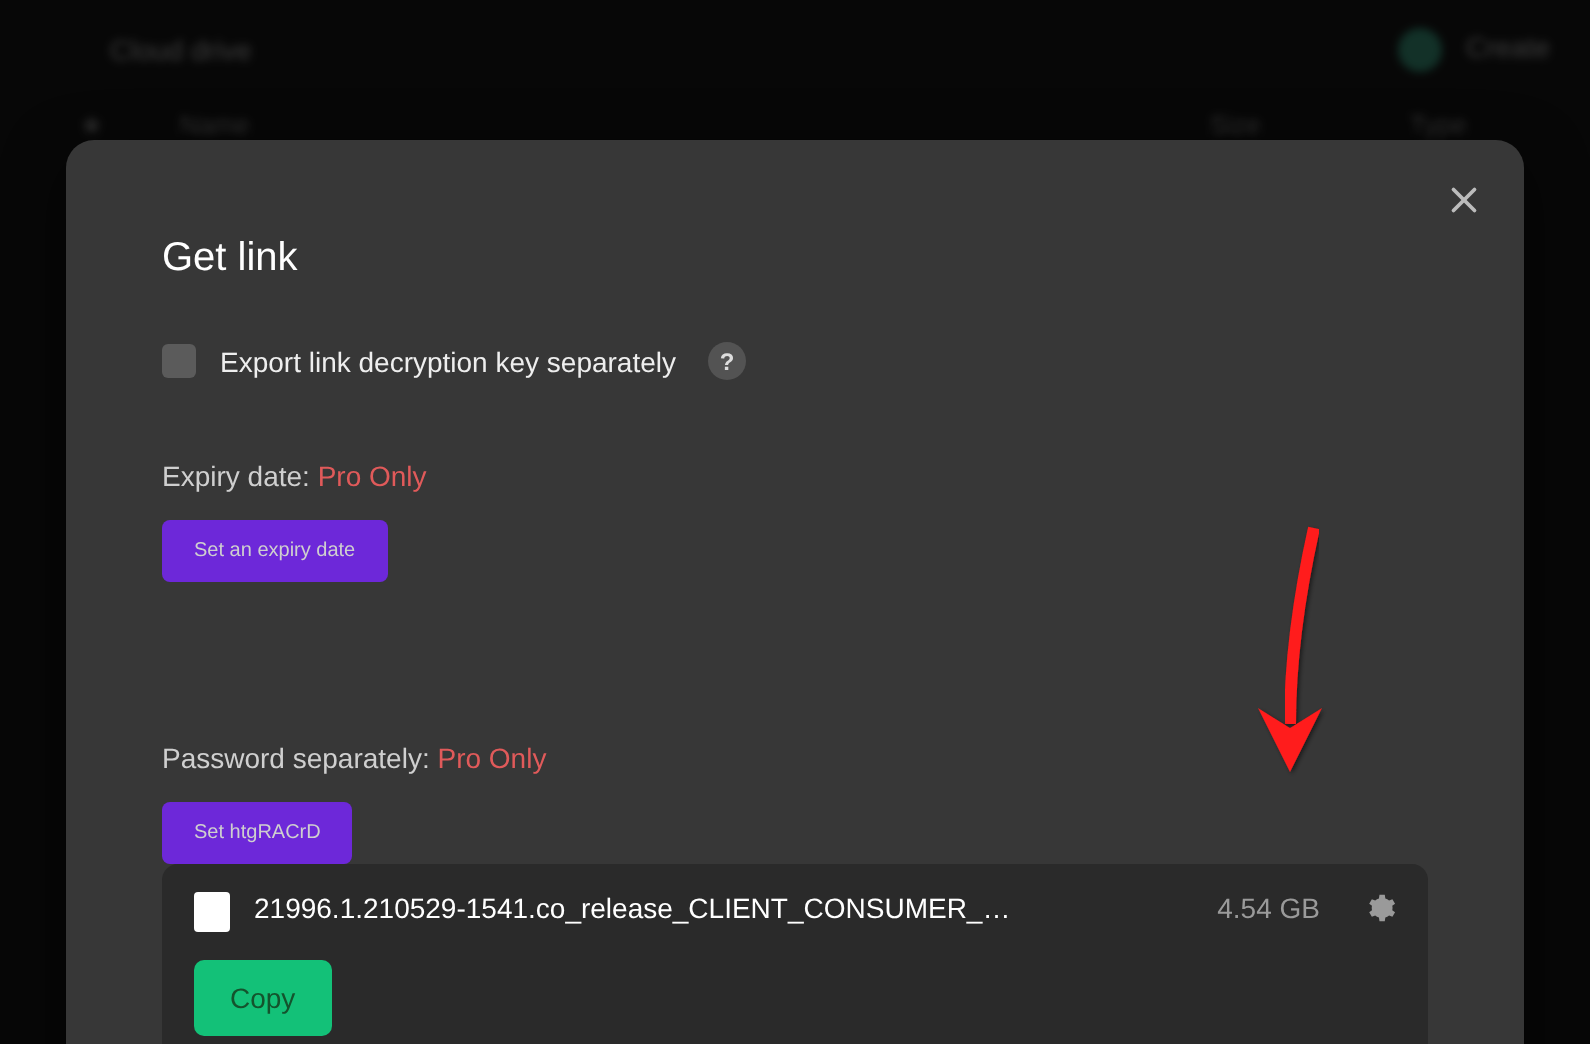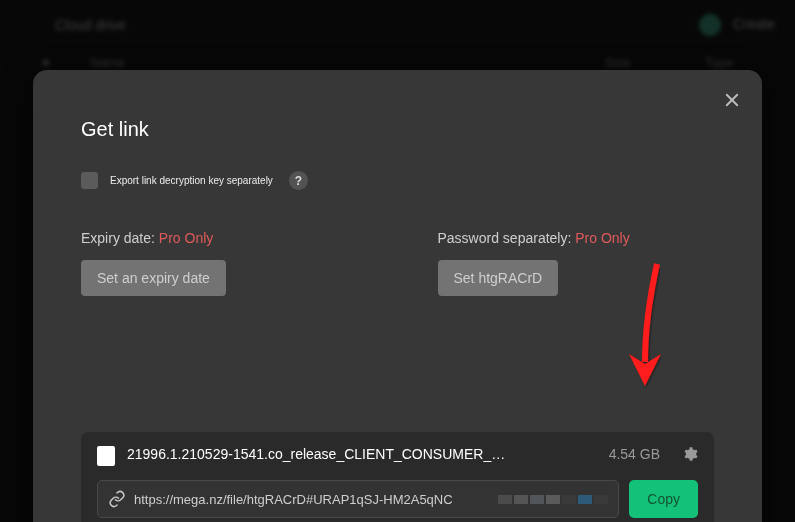--- a/index.html
+++ b/index.html
@@ -41,34 +41,34 @@
   .close-btn svg { width: 18px; height: 18px; }
 
   .modal-body { padding: 48px 48px 0 48px; }
 
   .modal-title { font-size: 20px; font-weight: 500; color: #fff; margin-bottom: 30px; }
 
   .checkbox-row { display:flex; align-items:center; gap: 12px; margin-bottom: 40px; }
   .checkbox-box {
     width: 17px; height: 17px; border-radius: 3px; background: #5b5b5b;
   }
-  .checkbox-label { font-size: 10px; color: #eee; }
+  .checkbox-label { font-size: 14px; color: #eee; }
   .help-circle {
     width: 19px; height: 19px; border-radius: 50%; background: #535353;
     color: #ddd; font-size: 12px; font-weight: 600; display:flex; align-items:center; justify-content:center;
     margin-left: 4px;
   }
 
-  .options-row { display: flex; gap: 80px; }
+  .options-row { display: flex; gap: 80px; flex-direction: column; }
   .opt-col { flex: 1; }
   .opt-label { font-size: 14px; color: #cfcfcf; margin-bottom: 14px; }
   .opt-label .pro { color: #e05a5a; }
   .opt-btn {
-    background: #737373; color: #cfcfcf; border: none; border-radius: 4px;
-    padding: 10px 16px; font-size: 14px; cursor: pointer;
+    background: #6d28d9; color: #cfcfcf; border: none; border-radius: 4px;
+    padding: 10px 16px; font-size: 10px; cursor: pointer;
   }
 
   .file-panel {
     position: absolute; left: 48px; right: 48px; bottom: 36px;
     background: #2a2a2a; border-radius: 8px; padding: 14px 16px 18px 16px;
   }
   .file-row1 { display:flex; align-items:flex-start; gap: 12px; margin-bottom: 14px; }
   .file-icon {
     width: 18px; height: 20px; background: #fff; border-radius: 2px; position: relative;
   }
@@ -156,36 +156,20 @@
   <div class="file-panel">
     <div class="file-row1">
       <div class="file-icon"></div>
       <div class="file-name">21996.1.210529-1541.co_release_CLIENT_CONSUMER_…</div>
       <div class="file-size">4.54 GB</div>
       <svg class="gear" viewBox="0 0 24 24" fill="currentColor">
         <path d="M12 8a4 4 0 100 8 4 4 0 000-8zm9.4 4a7.5 7.5 0 00-.2-1.6l2.1-1.6-2-3.4-2.5 1a7.6 7.6 0 00-2.8-1.6L15.6 2h-4l-.4 2.8a7.6 7.6 0 00-2.8 1.6l-2.5-1-2 3.4 2.1 1.6A7.5 7.5 0 005.8 12c0 .5.1 1.1.2 1.6l-2.1 1.6 2 3.4 2.5-1a7.6 7.6 0 002.8 1.6l.4 2.8h4l.4-2.8a7.6 7.6 0 002.8-1.6l2.5 1 2-3.4-2.1-1.6c.1-.5.2-1.1.2-1.6z"></path>
       </svg>
     </div>
     <div class="file-row2">
-      <div class="url-wrap">
-        <svg class="link-icon" viewBox="0 0 24 24" fill="none" stroke="currentColor" stroke-width="2" stroke-linecap="round">
-          <path d="M10 13a5 5 0 007 0l3-3a5 5 0 00-7-7l-1 1"></path>
-          <path d="M14 11a5 5 0 00-7 0l-3 3a5 5 0 007 7l1-1"></path>
-        </svg>
-        <span class="url-text">https://mega.nz/file/htgRACrD#URAP1qSJ-HM2A5qNC</span>
-        <div class="pixel-blocks">
-          <span class="pb1"></span>
-            <span class="pb2"></span>
-            <span class="pb3"></span>
-          <span class="pb4"></span>
-            <span class="pb5"></span>
-            <span class="pb6"></span>
-            <span class="pb7"></span>
-        </div>
-      </div>
       <button class="copy-btn">Copy</button>
     </div>
   </div>
 </div>
 
 <svg class="arrow" style="left:605px; top:258px;" width="80" height="140" viewBox="0 0 80 140">
   <defs>
     <filter id="ds" x="-20%" y="-20%" width="140%" height="140%">
       <feDropShadow dx="1" dy="1" stdDeviation="1" flood-color="#000" flood-opacity="0.5"></feDropShadow>
     </filter>

